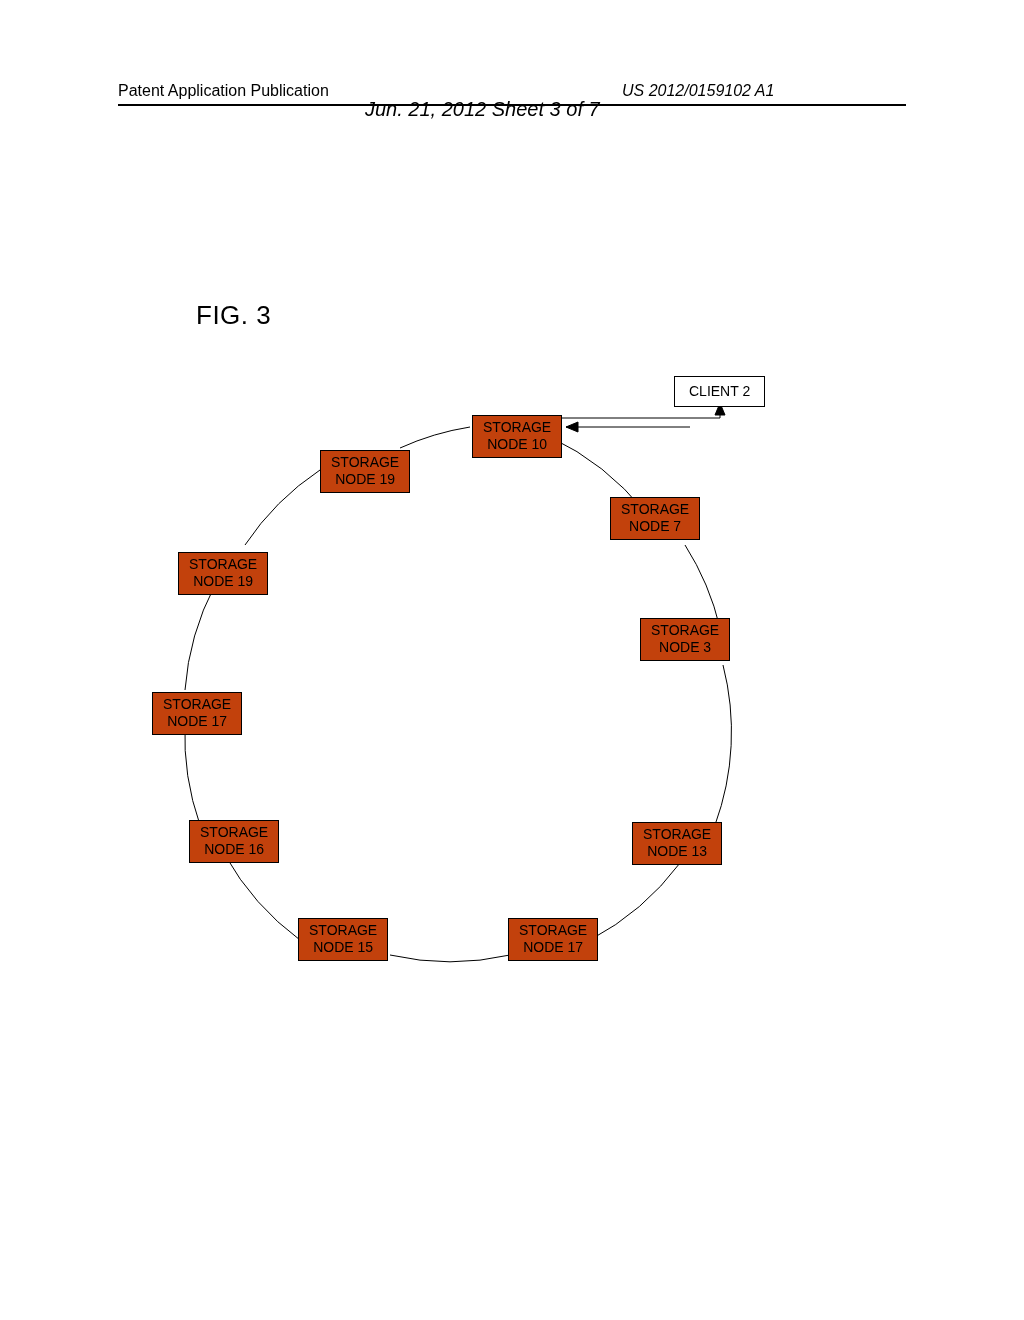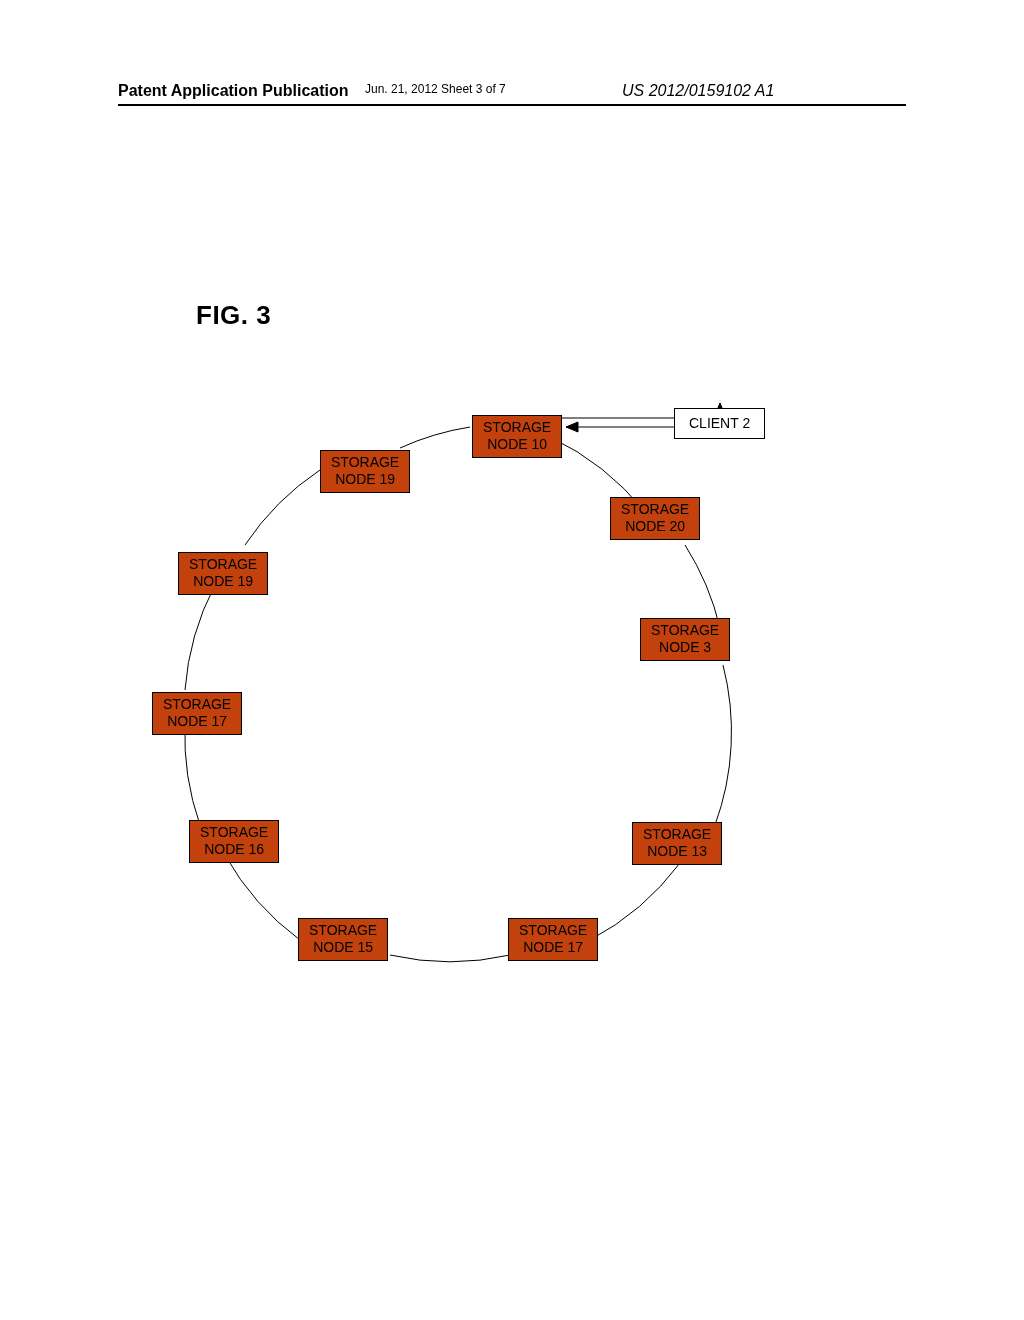--- a/index.html
+++ b/index.html
@@ -20,28 +20,29 @@
     position: absolute;
     top: 82px;
     left: 0;
     width: 1024px;
     height: 30px;
   }
   .header-left {
     position: absolute;
     left: 118px;
     top: 0;
-    font-weight: bold;
+    font-weight: normal;
     font-size: 16px;
   }
   .header-center {
     position: absolute;
     left: 365px;
-    top: 0;
-    font-size: 12px;
+    top: 16px;
+    font-size: 20px;
+    font-style: italic;
   }
   .header-right {
     position: absolute;
     left: 622px;
     top: 0;
     font-size: 16px;
     font-style: italic;
   }
   .header-rule {
     position: absolute;
@@ -49,21 +50,21 @@
     left: 118px;
     width: 788px;
     height: 0;
     border-top: 2px solid #000;
   }
   .fig-title {
     position: absolute;
     left: 196px;
     top: 300px;
     font-size: 26px;
-    font-weight: 700;
+    font-weight: 400;
     letter-spacing: 0.5px;
   }
   
   .node {
     position: absolute;
     border: 1px solid #000;
     background: #c2410c;
     text-align: center;
     font-size: 14px;
     line-height: 1.2;
@@ -134,32 +135,32 @@
       <line x1="690" y1="427" x2="566" y2="427"></line>
       <polygon points="566,427 578,422 578,432"></polygon>
     </g>
 
     <g stroke="#000" stroke-width="1" fill="#000">
       <path d="M 560 418 L 720 418 L 720 403" fill="none"></path>
       <polygon points="720,403 715,415 725,415"></polygon>
     </g>
   </svg>
 
-  <div class="client" style="left:674px; top:376px;margin-top:32px;">
+  <div class="client" style="left:674px; top:376px;">
     <span>CLIENT 2</span>
   </div>
 
   <div class="node" style="left:472px; top:415px;">
     <span>STORAGE</span><br>
     <span>NODE 10</span>
   </div>
 
   <div class="node" style="left:610px; top:497px;">
     <span>STORAGE</span><br>
-    <span>NODE 20</span>
+    <span>NODE 7</span>
   </div>
 
   <div class="node" style="left:640px; top:618px;">
     <span>STORAGE</span><br>
     <span>NODE 3</span>
   </div>
 
   <div class="node" style="left:632px; top:822px;">
     <span>STORAGE</span><br>
     <span>NODE 13</span>

